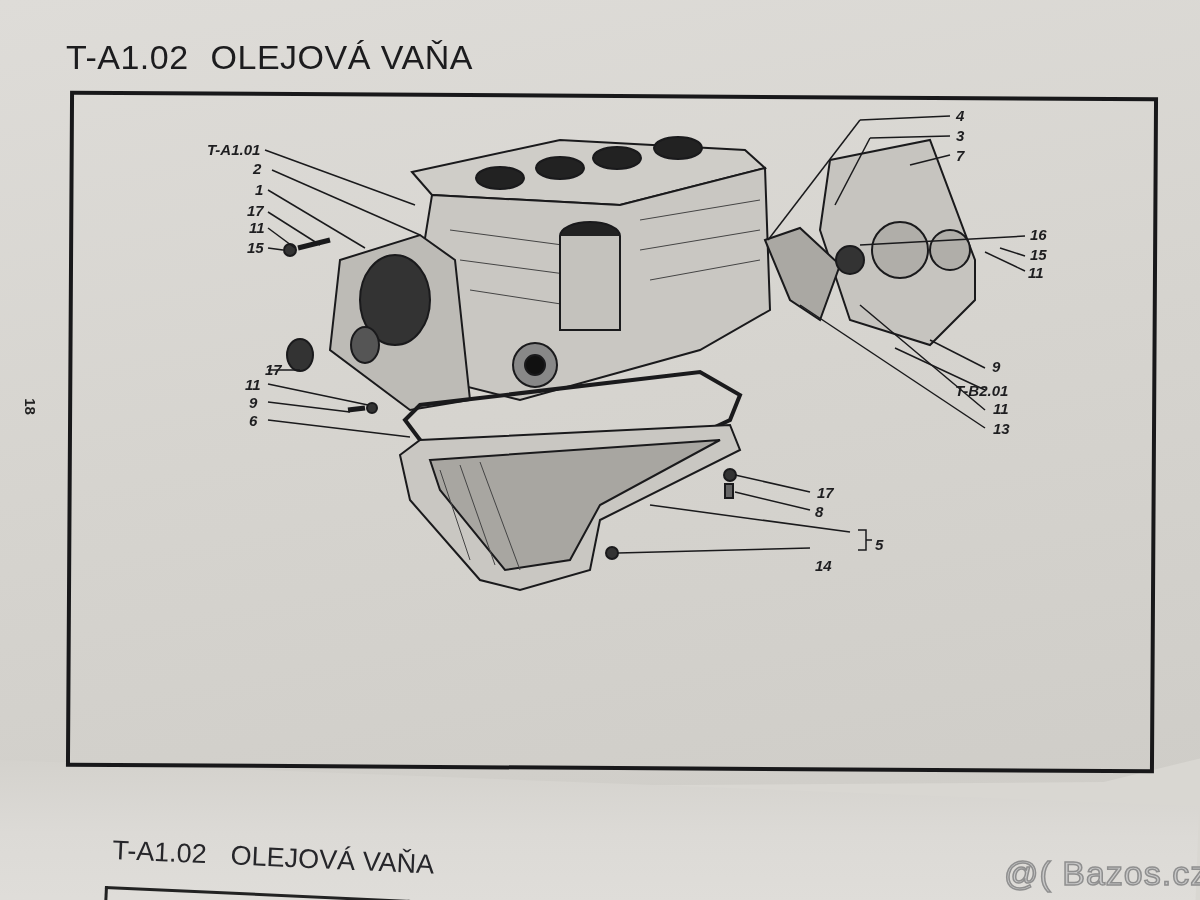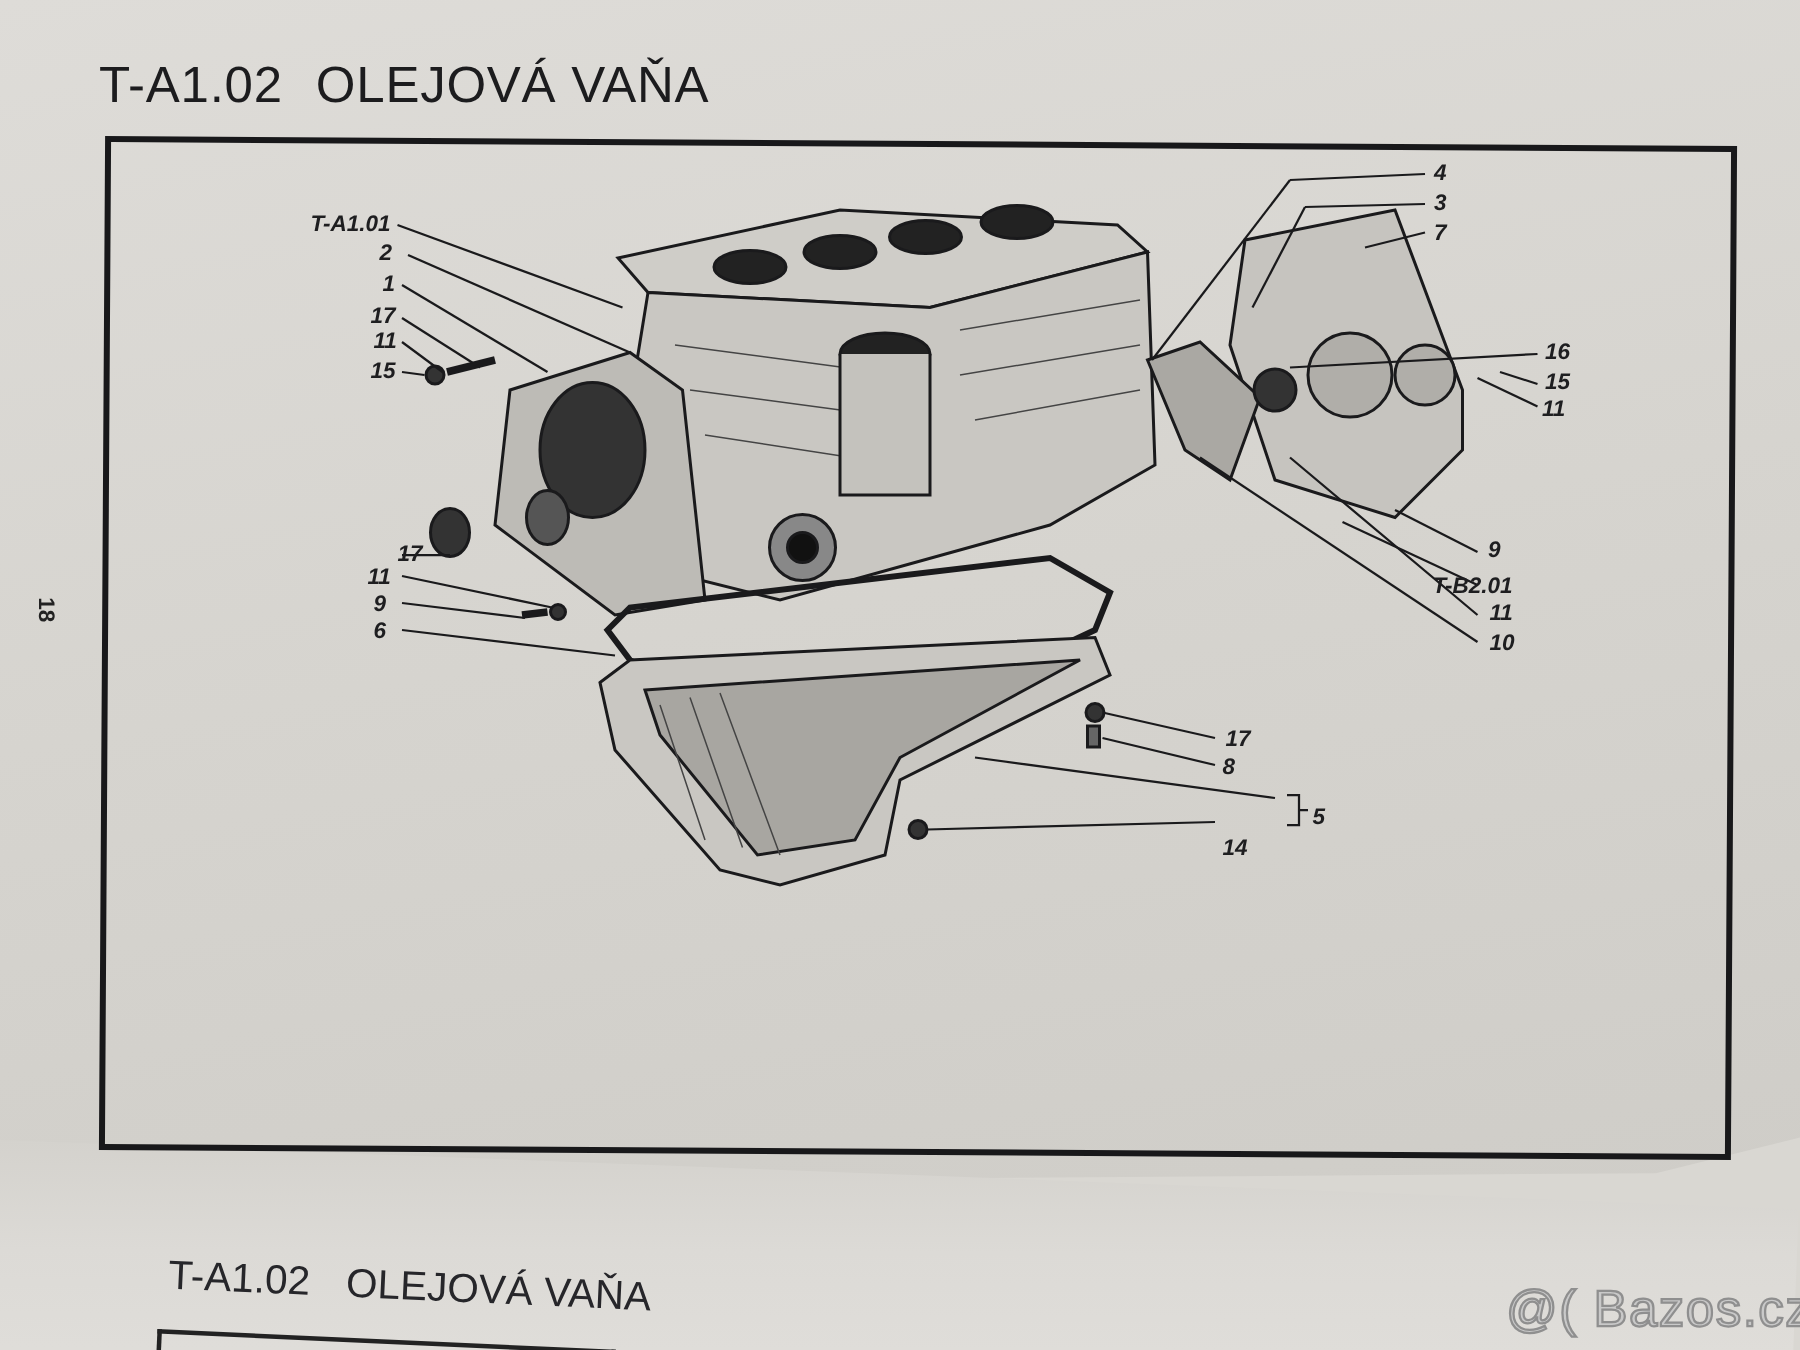--- a/index.html
+++ b/index.html
@@ -156,21 +156,21 @@
 
 <div class="lbl" style="left:956px;top:107px;">4</div>
 <div class="lbl" style="left:956px;top:127px;">3</div>
 <div class="lbl" style="left:956px;top:147px;">7</div>
 <div class="lbl" style="left:1030px;top:226px;">16</div>
 <div class="lbl" style="left:1030px;top:246px;">15</div>
 <div class="lbl" style="left:1028px;top:264px;">11</div>
 <div class="lbl" style="left:992px;top:358px;">9</div>
 <div class="lbl" style="left:955px;top:382px;">T-B2.01</div>
 <div class="lbl" style="left:993px;top:400px;">11</div>
-<div class="lbl" style="left:993px;top:420px;">10</div>
+<div class="lbl" style="left:993px;top:420px;">13</div>
 
 <div class="lbl" style="left:817px;top:484px;">17</div>
 <div class="lbl" style="left:815px;top:503px;">8</div>
 <div class="lbl" style="left:815px;top:557px;">14</div>
 <div class="lbl" style="left:875px;top:536px;">5</div>
 
 <div class="title-bottom">
   <span class="code">T-A1.02</span><span>OLEJOVÁ VAŇA</span>
 </div>
 <div class="table-stub"></div>

